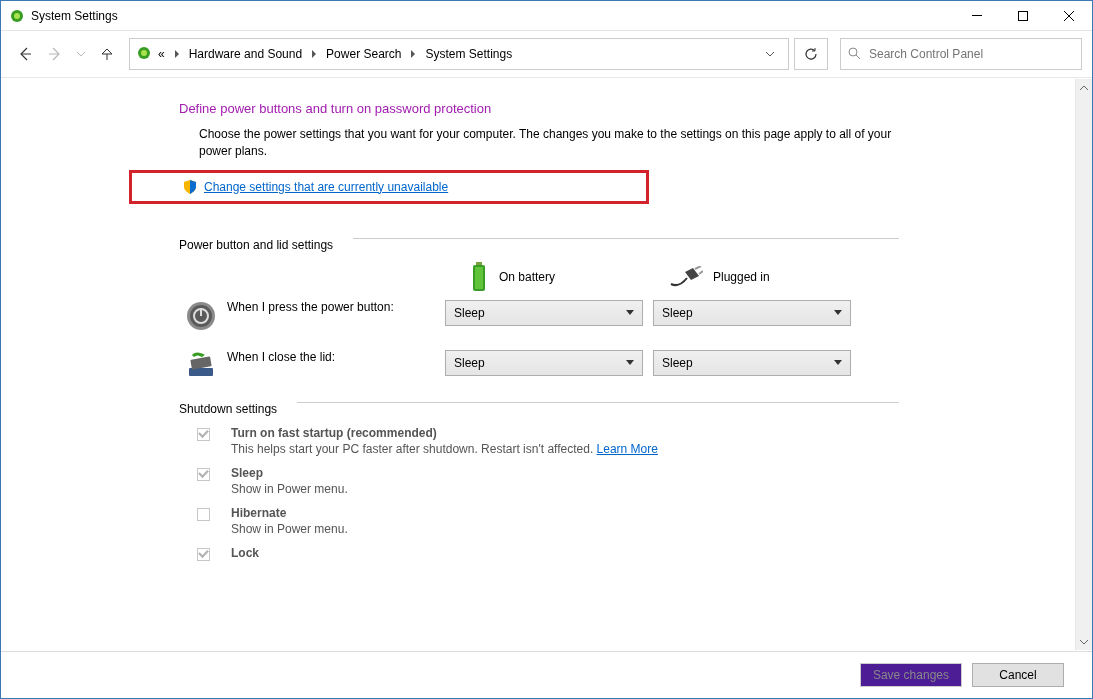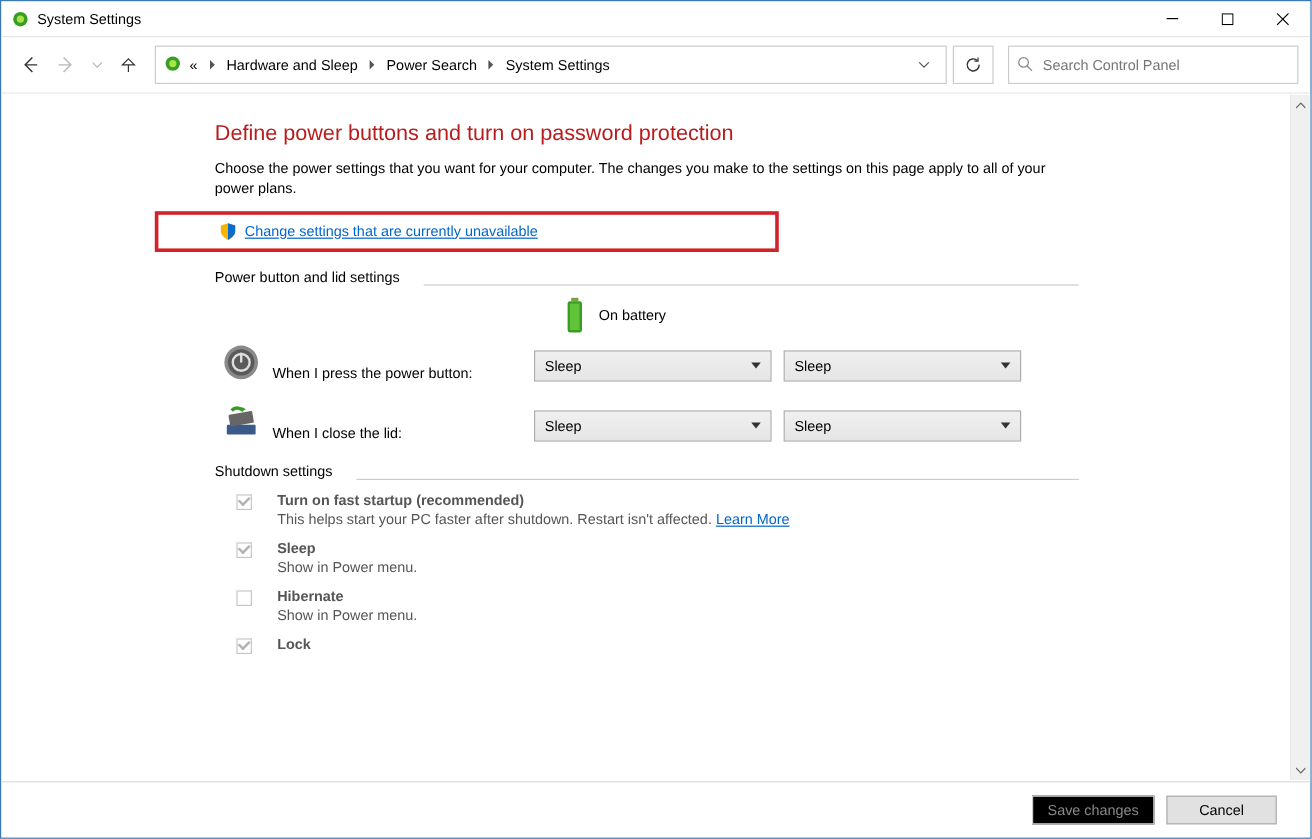--- a/index.html
+++ b/index.html
@@ -77,54 +77,54 @@
   }
   .scrollbar {
     width: 17px; background: #f0f0f0; border-left: 1px solid #e8e8e8;
     display:flex; flex-direction:column; align-items:center;
   }
   .sb-btn{width:17px;height:17px;display:flex;align-items:center;justify-content:center;}
   .sb-track{flex:1; position:relative;}
   .sb-thumb{position:absolute;left:2px;right:2px;top:0;height:400px;background:#c2c2c2;}
   
   h1.page-heading {
-    color: #b91c1c;
-    font-size: 18px;
+    color: #a21caf;
+    font-size: 13px;
     font-weight: 400;
     margin-bottom: 10px;
   }
-  .intro { font-size: 12px; line-height: 1.4; width: 720px; margin-bottom: 10px;}
+  .intro { font-size: 12px; line-height: 1.4; width: 720px; margin-bottom: 10px; margin-left: 20px;}
   
   .highlight-box {
     border: 3px solid #d2232a;
     padding: 6px 8px 6px 4px;
     display: inline-flex;
     align-items: center;
     gap: 6px;
     margin-left: -50px;
     margin-bottom: 14px;
     width: 520px;
   }
   .shield { width:16px;height:16px; }
   a.chg-link { color: #0066cc; text-decoration: underline; font-size: 12px; }
   
   .section-header {
-    display:flex; align-items:flex-end; gap:20px; margin-bottom: 10px; width: 720px;
+    display:flex; align-items:flex-start; gap:20px; margin-bottom: 10px; width: 720px; margin-top: 20px;
   }
   .section-header .label { font-size: 12px; white-space: nowrap; }
   .section-header .line { flex:1; height:1px; background:#ccc; }
   
   .cols-header {
     display:flex; align-items:center; margin-left: 290px; margin-bottom: 8px; text-align: center;
   }
   .col-head { display:flex; align-items:center; gap:10px; font-size:12px; width: 170px; }
   .battery-icon svg, .plug-icon svg { display:block; }
   
   .setting-row {
-    display:flex; align-items:flex-end; margin-bottom: 18px;
+    display:flex; align-items:flex-start; margin-bottom: 18px;
   }
   .row-icon { width:32px; height:32px; margin-right: 10px; margin-left: 6px; }
   .row-label { width: 218px; font-size:12px; }
   .dropdown {
     width: 198px; height: 26px;
     border: 1px solid #adadad;
     background: linear-gradient(#f0f0f0,#e5e5e5);
     display:flex; align-items:center;
     padding: 0 8px;
     font-size:12px;
@@ -150,21 +150,21 @@
     display:flex; align-items:center; justify-content:flex-end;
     padding-right: 28px; gap: 10px;
   }
   .btn {
     height: 24px; min-width: 92px; padding: 0 12px;
     border: 1px solid #adadad;
     background: #e1e1e1;
     font-size:12px;
     display:flex;align-items:center;justify-content:center;
   }
-  .btn.disabled { color:#888; background:#000000; border-color:#ccc;}
+  .btn.disabled { color:#888; background:#4c1d95; border-color:#ccc;}
 </style>
 </head>
 <body>
 
 <div class="titlebar">
   <span class="ticon">
     <svg width="16" height="16" viewBox="0 0 16 16">
         <circle cx="8" cy="8" r="6" fill="#3a9d23"></circle>
         <circle cx="8" cy="8" r="3" fill="#a9e34b"></circle>
       </svg>
@@ -214,21 +214,21 @@
           <line x1="8" y1="8" x2="8" y2="14" stroke="#333"></line>
         </svg>
       </span>
   </div>
   <div class="addressbox">
     <span><svg width="16" height="16" viewBox="0 0 16 16">
           <circle cx="8" cy="8" r="6" fill="#3a9d23"></circle>
           <circle cx="8" cy="8" r="3" fill="#a9e34b"></circle>
         </svg></span>
     <span class="crumb crumb-sep">«</span>
-    <span class="crumb crumb-sep">Hardware and Sleep</span>
+    <span class="crumb crumb-sep">Hardware and Sound</span>
     <span class="crumb crumb-sep">Power Search</span>
     <span class="crumb">System Settings</span>
     <span class="addr-spacer"></span>
     <span class="addr-btn">
         <svg width="10" height="10">
           <path d="M1 3 L5 7 L9 3" stroke="#555" fill="none"></path>
         </svg>
       </span>
   </div>
   <div class="refresh-box">
@@ -271,20 +271,31 @@
       <div class="col-head">
         <span class="battery-icon">
           <svg width="20" height="30" viewBox="0 0 20 30">
               <rect x="7" y="0" width="6" height="3" fill="#7aa23c"></rect>
               <rect x="4" y="3" width="12" height="26" rx="2" fill="#3a9d23"></rect>
               <rect x="6" y="5" width="8" height="22" fill="#61c339"></rect>
             </svg>
         </span>
         <span>On battery</span>
       </div>
+      <div class="col-head" style="margin-left:30px;">
+        <span class="plug-icon">
+          <svg width="34" height="22" viewBox="0 0 34 22">
+              <path d="M2 18 Q10 22 18 12" stroke="#333" fill="none" stroke-width="2"></path>
+              <path d="M16 6 L24 2 L30 10 L22 14 Z" fill="#444"></path>
+              <line x1="26" y1="3" x2="32" y2="0" stroke="#999" stroke-width="2"></line>
+              <line x1="30" y1="8" x2="34" y2="5" stroke="#999" stroke-width="2"></line>
+            </svg>
+        </span>
+        <span>Plugged in</span>
+      </div>
     </div>
 
     <div class="setting-row">
       <span class="row-icon">
         <svg width="32" height="32" viewBox="0 0 32 32">
             <circle cx="16" cy="16" r="14" fill="#8a8a8a"></circle>
             <circle cx="16" cy="16" r="11" fill="#5a5a5a"></circle>
             <circle cx="16" cy="16" r="7" fill="none" stroke="#ddd" stroke-width="2"></circle>
             <line x1="16" y1="8" x2="16" y2="16" stroke="#ddd" stroke-width="2"></line>
           </svg>

